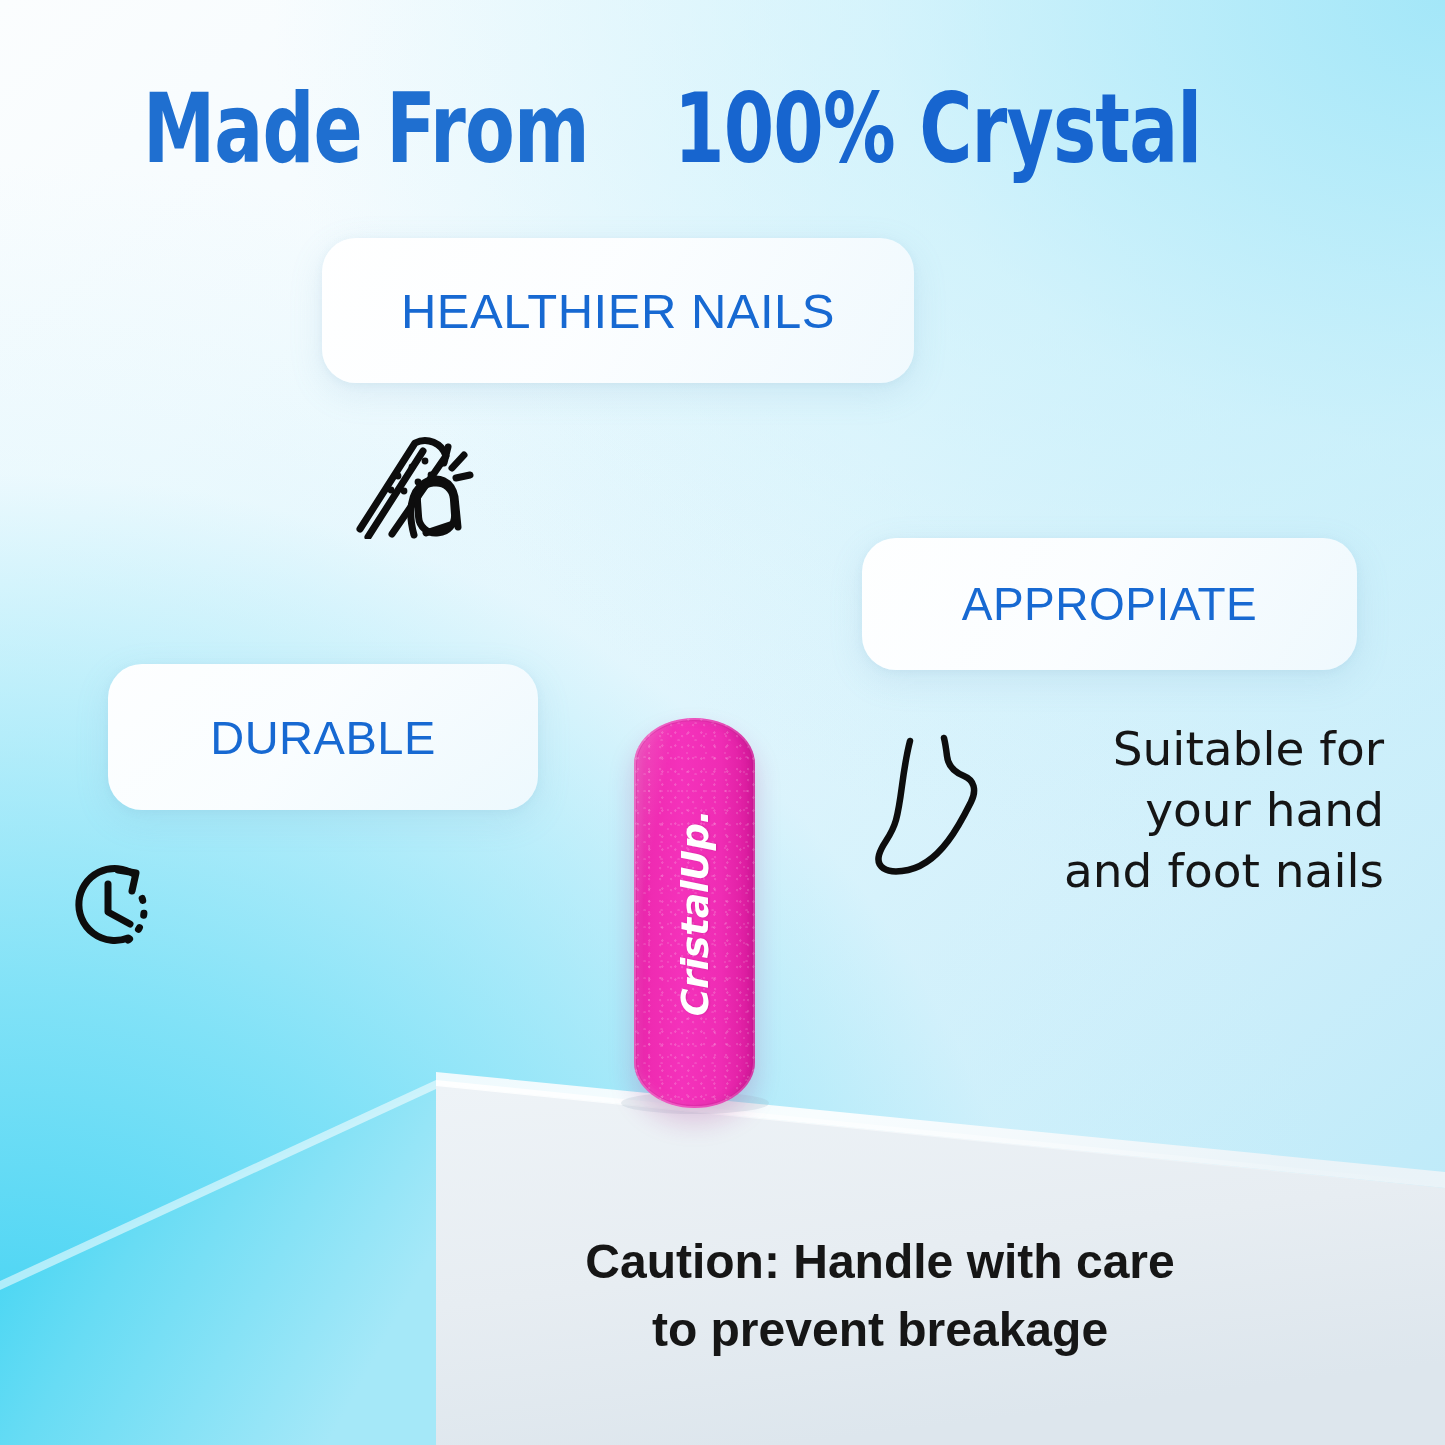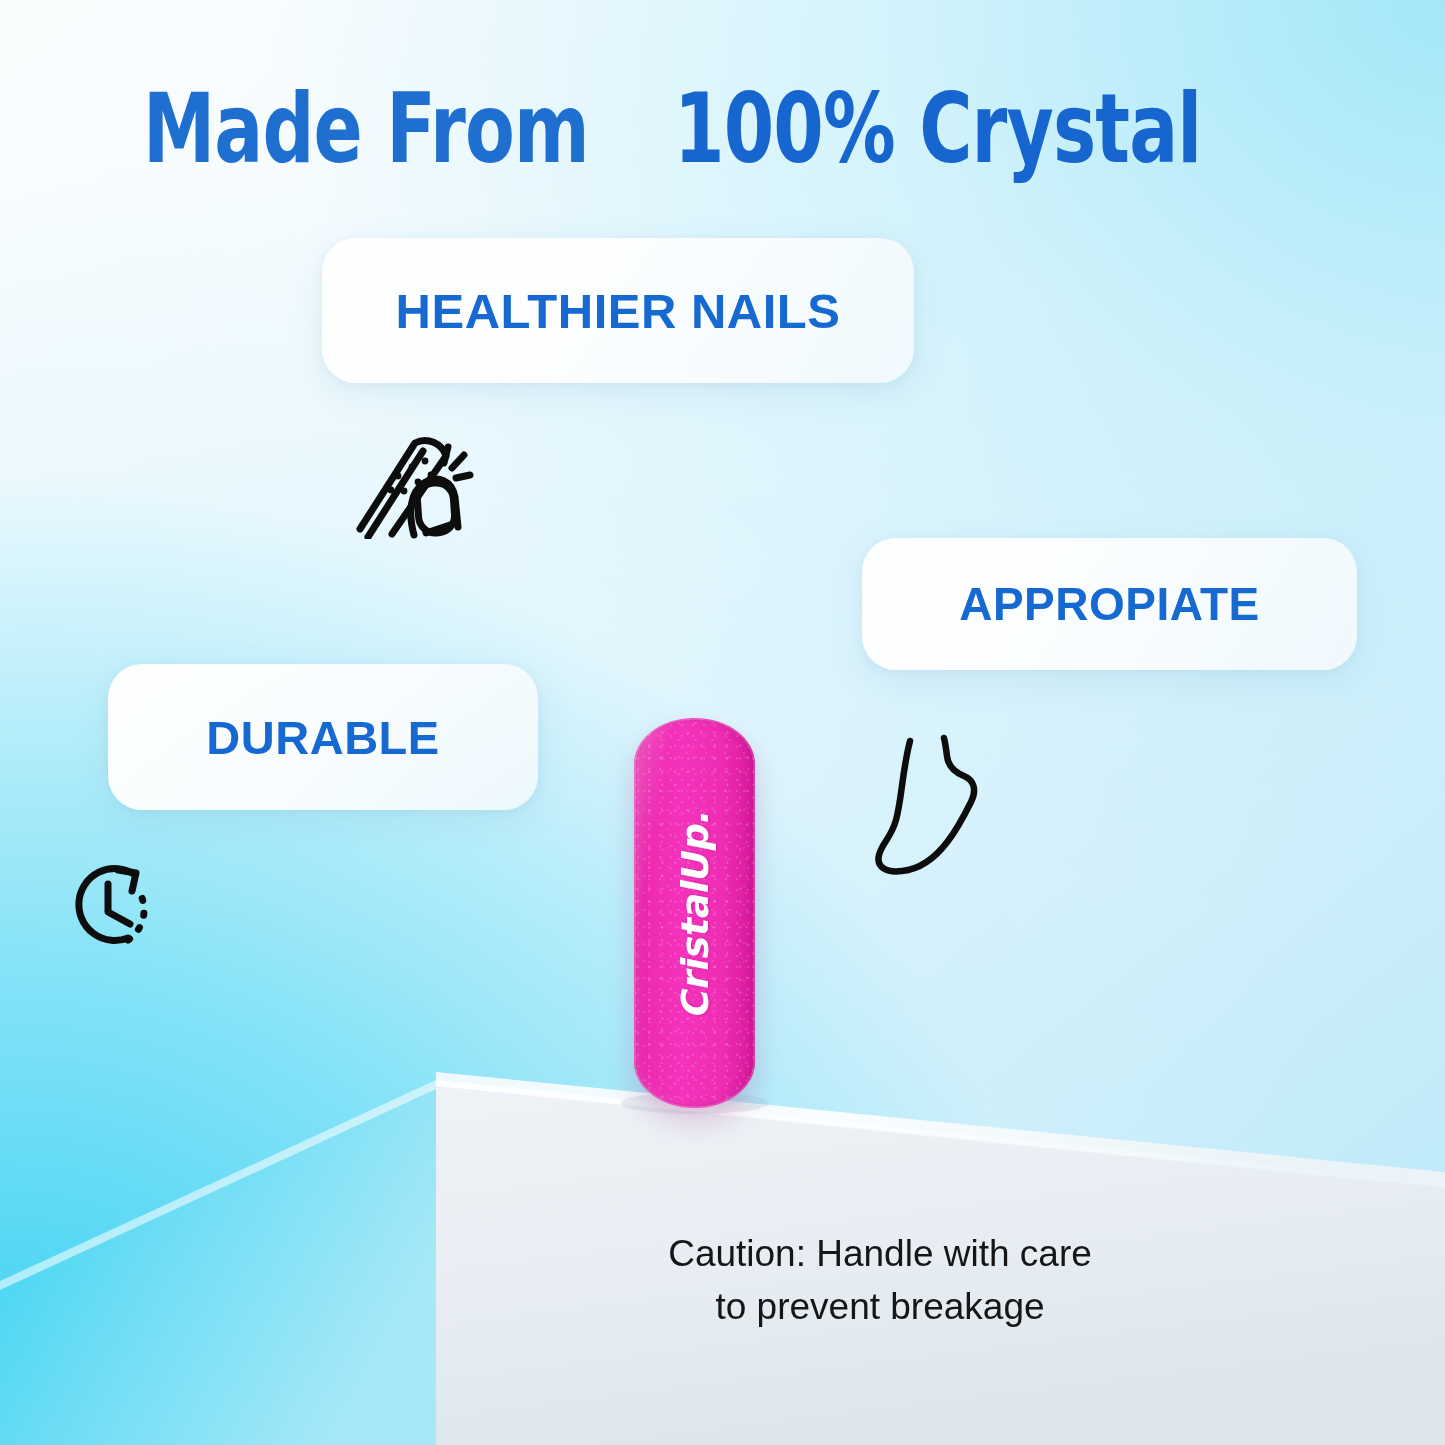--- a/index.html
+++ b/index.html
@@ -39,21 +39,21 @@
   
   .panel{
     position:absolute;
     border-radius:34px;
     background:linear-gradient(125deg, rgba(255,255,255,.97) 0%, rgba(253,254,255,.95) 45%, rgba(244,250,254,.86) 100%);
     box-shadow:0 10px 34px rgba(120,170,200,.16), 0 2px 8px rgba(120,170,200,.10);
     display:flex;align-items:center;justify-content:center;
   }
   .panel .plabel{
     font-family:"Liberation Sans",sans-serif;
-    font-weight:700;
+    font-weight:400;
     color:#1769d2;
     letter-spacing:.5px;
   }
 
   #panel-healthier{left:322px;top:238px;width:592px;height:145px;}
   #panel-healthier .plabel{font-size:49px;}
 
   #panel-appropiate{left:862px;top:538px;width:495px;height:132px;}
   #panel-appropiate .plabel{font-size:46px;}
 
@@ -84,23 +84,24 @@
   
   #feat-foot{left:872px;top:718px;}
   #feat-foot .ficon{margin-top:10px;}
   #feat-foot .ftext{text-align:right;width:370px;margin-left:24px;}
 
   
   #caution{
     position:absolute;left:500px;top:1228px;width:760px;
     text-align:center;
     font-family:"Liberation Sans",sans-serif;
-    font-size:37px;line-height:1.42;
+    font-size:48px;line-height:1.42;
     color:#161616;
     white-space:pre-line;
+    font-weight:bold;
   }
 
   
   #product{
     position:absolute;left:634px;top:718px;width:121px;height:390px;
   }
   .file-body{
     position:absolute;inset:0;
     border-radius:60px/46px;
     background:
@@ -245,20 +246,23 @@
                  C30 44 30 70 24 92
                  C19 110 10 115 7 127
                  C4 139 14 145 30 143
                  C50 141 64 129 76 113
                  C86 100 93 86 99 74
                  C105 62 102 52 92 48
                  C82 44 76 38 75 28
                  C74 20 73 14 72 10"></path>
       </svg>
     </span>
+    <span class="ftext">Suitable for
+your hand
+and foot nails</span>
   </div>
 
   <div id="product">
     <div class="file-body">
       <div class="file-grit"></div>
       <div class="file-rim"></div>
     </div>
     <div class="brand">CristalUp.</div>
   </div>
 

